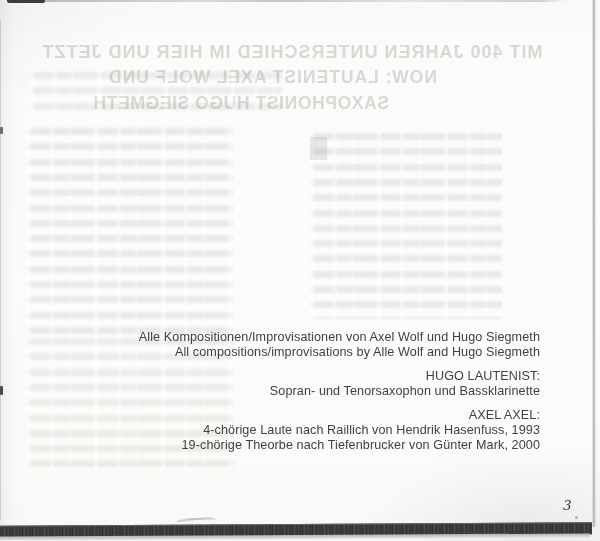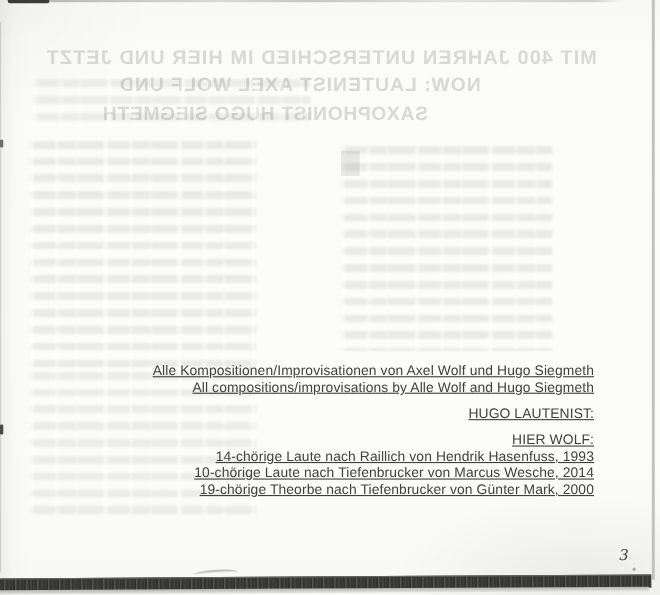--- a/index.html
+++ b/index.html
@@ -99,21 +99,21 @@
 
   
   .credits-block {
     position: absolute; top: 330px; right: 60px; width: 470px;
     text-align: right;
     color: #3f3f3d;
     font-size: 12.6px;
     line-height: 15px;
     letter-spacing: 0.1px;
   }
-  .credits-block .group { margin-top: 9px; text-decoration: underline; }
+  .credits-block .group { margin-top: 9px; }
   .credits-block .group:first-child { margin-top: 0; }
 
   .page-number {
     position: absolute; left: 563px; top: 497px;
     font-family: "DejaVu Serif", serif;
     font-style: italic;
     font-size: 13.5px;
     color: #3a3a38;
   }
 </style>
@@ -139,25 +139,25 @@
   <div class="ghost-dropcap"></div>
   <div class="ghost-col ghost-col-left2"></div>
 
   <div class="credits-block">
     <div class="group">
       <div>Alle Kompositionen/Improvisationen von Axel Wolf und Hugo Siegmeth</div>
       <div>All compositions/improvisations by Alle Wolf and Hugo Siegmeth</div>
     </div>
     <div class="group">
       <div>HUGO LAUTENIST:</div>
+      <div>Sopran- und Tenorsaxophon und Bassklarinette</div>
     </div>
     <div class="group">
-      <div>HIER WOLF:</div>
-      <div>14-chörige Laute nach Raillich von Hendrik Hasenfuss, 1993</div>
-      <div>10-chörige Laute nach Tiefenbrucker von Marcus Wesche, 2014</div>
+      <div>AXEL AXEL:</div>
+      <div>4-chörige Laute nach Raillich von Hendrik Hasenfuss, 1993</div>
       <div>19-chörige Theorbe nach Tiefenbrucker von Günter Mark, 2000</div>
     </div>
   </div>
 
   <div class="page-number">3</div>
 
   <div class="bottom-smudge"></div>
   <div class="dot-below-pagenum"></div>
   <div class="bottom-band"></div>
   <div class="bottom-band-under"></div>

